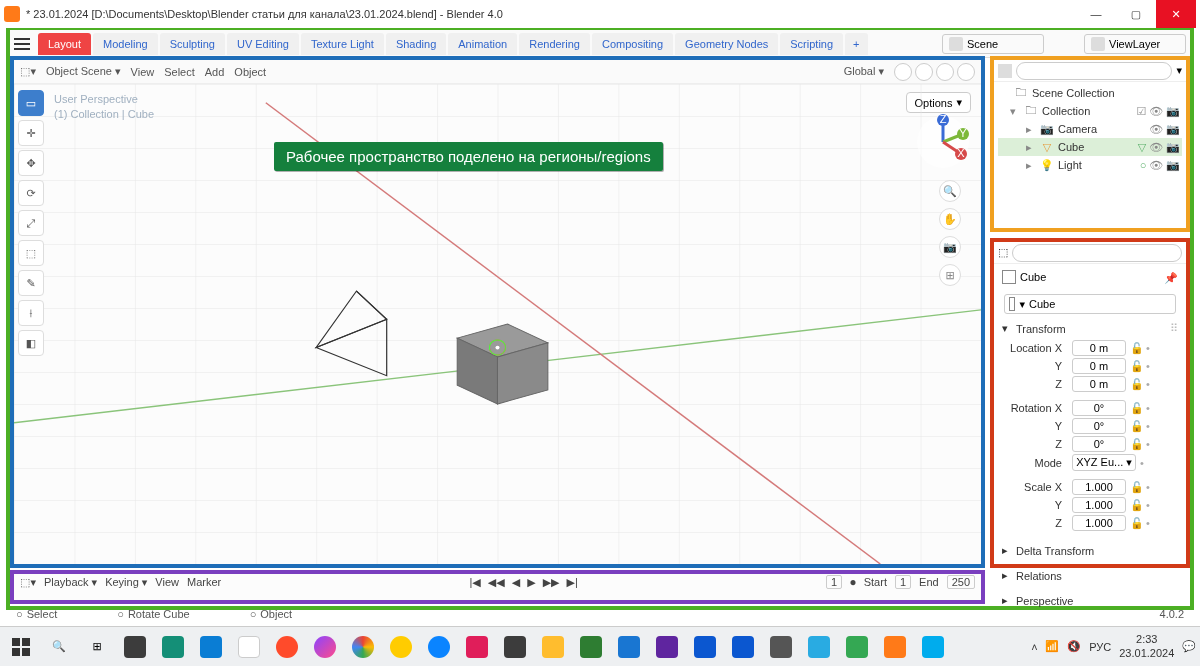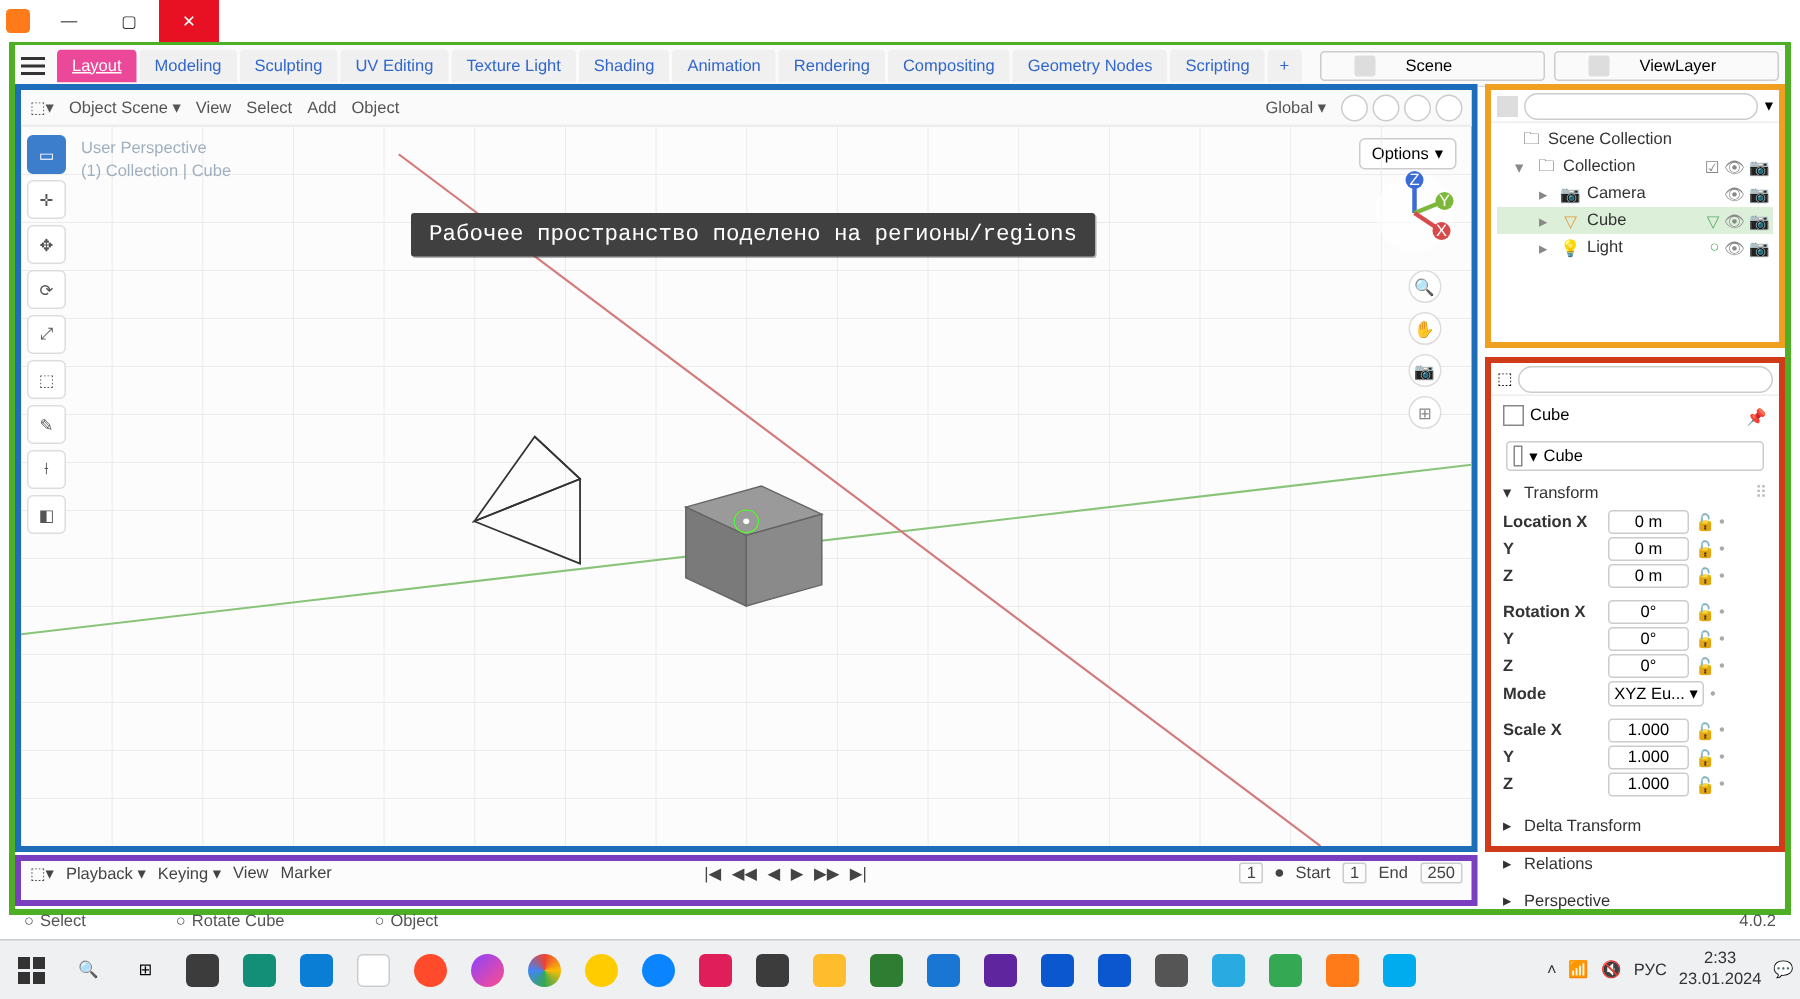--- a/index.html
+++ b/index.html
@@ -9,45 +9,45 @@
 .titlebar .title{flex:1;color:#333;font-size:11px;}
 .winbtns{display:flex;gap:0;}
 .winbtn{width:40px;height:28px;display:flex;align-items:center;justify-content:center;color:#333;}
 .winbtn.close{background:#e81123;color:#fff;}
 .green-frame{position:absolute;left:6px;top:28px;right:6px;bottom:56px;border:4px solid #4caf24;}
 .topbar{height:28px;display:flex;align-items:center;background:#fafafa;border-bottom:1px solid #ddd;}
 .burger{width:24px;height:24px;display:flex;flex-direction:column;justify-content:center;gap:3px;padding:0 4px;}
 .burger span{height:2px;background:#333;}
 .wstabs{display:flex;gap:2px;margin-left:4px;flex:1;overflow:hidden;}
 .wstab{padding:5px 10px;color:#3166cc;background:#f0f0f0;border-radius:3px 3px 0 0;}
-.wstab.active{background:#ec4899;color:#fff;text-decoration:underline;}
+.wstab.active{background:#ef4444;color:#fff;}
 .wstab.add{padding:5px 8px;}
 .sceneboxes{display:flex;gap:6px;margin-right:4px;}
-.scenebox{display:flex;align-items:center;gap:20px;background:#fafafa;border:1px solid #ccc;border-radius:3px;padding:2px 22px;}
+.scenebox{display:flex;align-items:center;gap:4px;background:#fafafa;border:1px solid #ccc;border-radius:3px;padding:2px 6px;margin-left:34px;}
 .scenebox .ic{width:14px;height:14px;background:#ddd;border-radius:2px;}
 .scenebox input{border:none;background:transparent;width:70px;}
 .mainrow{position:absolute;top:56px;left:10px;right:10px;bottom:98px;}
 .blue-frame{position:absolute;left:0;top:0;right:205px;bottom:0;border:4px solid #1e6db8;background:#fcfcfc;}
 .vp-header{height:24px;background:#fafafa;display:flex;align-items:center;gap:10px;padding:0 6px;color:#555;border-bottom:1px solid #eee;}
 .vp-header .dd::after{content:" ▾";}
 .vp-header .spacer{flex:1;}
 .vp-header .shbtns{display:flex;gap:3px;}
 .shbtn{width:18px;height:18px;border:1px solid #ccc;border-radius:50%;background:#fff;}
 .options-pill{position:absolute;right:10px;top:32px;background:#fff;border:1px solid #ccc;border-radius:4px;padding:3px 8px;font-size:11px;display:flex;align-items:center;gap:4px;}
 .vp-body{position:absolute;top:24px;left:0;right:0;bottom:0;}
 .persp-label{position:absolute;left:40px;top:8px;color:#a0b0c0;font-size:11px;line-height:1.4;}
 .toolcol{position:absolute;left:4px;top:6px;width:30px;display:flex;flex-direction:column;gap:4px;}
 .tool{width:26px;height:26px;background:#fff;border:1px solid #ddd;border-radius:4px;display:flex;align-items:center;justify-content:center;color:#555;}
 .tool.active{background:#3d7ecc;color:#fff;border-color:#3d7ecc;}
 .grid{position:absolute;inset:0;overflow:hidden;}
 .grid svg{width:100%;height:100%;}
 .gizmo{position:absolute;right:10px;top:30px;width:56px;height:56px;}
 .gizmo-nav{position:absolute;right:20px;top:96px;display:flex;flex-direction:column;gap:6px;}
 .gizmo-nav .gb{width:22px;height:22px;background:#fff;border:1px solid #ddd;border-radius:50%;display:flex;align-items:center;justify-content:center;color:#888;}
-.ann{position:absolute;background:#404040;color:#fff;padding:6px 12px;font-size:15px;border-radius:2px;box-shadow:1px 1px 0 rgba(0,0,0,.3);font-family:Liberation Mono, monospace;}
+.ann{position:absolute;background:#15803d;color:#fff;padding:6px 12px;font-size:15px;border-radius:2px;box-shadow:1px 1px 0 rgba(0,0,0,.3);}
 .yellow-frame{position:absolute;right:0;top:0;width:200px;height:176px;border:4px solid #f0a020;background:#fff;}
 .outliner-h{height:22px;display:flex;align-items:center;gap:4px;padding:0 4px;border-bottom:1px solid #eee;}
 .outliner-h .ic{width:14px;height:14px;background:#ddd;}
 .outliner-h input{flex:1;border:1px solid #ccc;border-radius:10px;padding:2px 6px;}
 .out-tree{padding:2px 4px;}
 .out-row{display:flex;align-items:center;gap:4px;padding:2px 2px;font-size:11px;color:#333;}
 .out-row .tri{color:#888;width:10px;}
 .out-row .ic{width:14px;height:14px;display:flex;align-items:center;justify-content:center;}
 .out-row .acts{margin-left:auto;display:flex;gap:3px;color:#888;}
 .out-row.sel{background:#dcefd8;}
@@ -58,21 +58,21 @@
 .prop-crumb{display:flex;align-items:center;gap:4px;padding:6px 8px;}
 .prop-crumb .cube-ic{width:14px;height:14px;background:#fff;border:1px solid #888;}
 .prop-namebox{margin:4px 10px;display:flex;align-items:center;gap:4px;border:1px solid #ccc;border-radius:3px;padding:2px 4px;}
 .prop-namebox .col{width:16px;height:14px;background:#fff;border:1px solid #888;}
 .prop-namebox input{border:none;flex:1;}
 .panel{margin:4px 8px 2px;}
 .panel-h{display:flex;align-items:center;gap:4px;padding:4px 0;color:#333;}
 .panel-h .chev{width:10px;}
 .panel-body{padding:0 0 4px;}
 .proprow{display:flex;align-items:center;gap:4px;padding:1px 0;}
-.proprow .lbl{width:66px;text-align:left;color:#333;padding-right:6px;font-weight:bold;}
+.proprow .lbl{width:66px;text-align:right;color:#333;padding-right:6px;}
 .proprow .val{width:54px;text-align:center;border:1px solid #ccc;border-radius:3px;padding:1px 2px;background:#fff;}
 .proprow .lock{color:#aaa;width:12px;}
 .proprow .dot{color:#aaa;width:8px;}
 .purple-frame{position:absolute;left:10px;right:215px;bottom:62px;height:34px;border:4px solid #7a3fbf;background:#fcfcfc;}
 .timeline-h{height:16px;display:flex;align-items:center;gap:8px;padding:0 6px;color:#444;font-size:10px;}
 .timeline-h .spacer{flex:1;}
 .timeline-h .trans{display:flex;gap:3px;}
 .timeline-h .trans span{display:inline-block;padding:0 2px;}
 .timeline-h .nb{border:1px solid #ccc;border-radius:2px;padding:0 4px;}
 .ticks{display:flex;justify-content:space-between;padding:0 10px;color:#aaa;font-size:10px;position:relative;top:-1px;}
@@ -84,20 +84,21 @@
 .tbtn.win{color:#222;}
 .tray{margin-left:auto;display:flex;align-items:center;gap:8px;color:#333;}
 .tray .clock{text-align:center;line-height:1.2;}
 .simple-ic{width:22px;height:22px;border-radius:4px;}
 </style>
 </head>
 <body>
 
 <div class="titlebar">
   <div class="logo"></div>
+  <div class="title">* 23.01.2024 [D:\Documents\Desktop\Blender статьи для канала\23.01.2024.blend] - Blender 4.0</div>
   <div class="winbtns">
     <div class="winbtn">—</div>
     <div class="winbtn">▢</div>
     <div class="winbtn close">✕</div>
   </div>
 </div>
 
 <div class="green-frame"></div>
 
 <div style="position:absolute;left:10px;right:10px;top:30px;">

